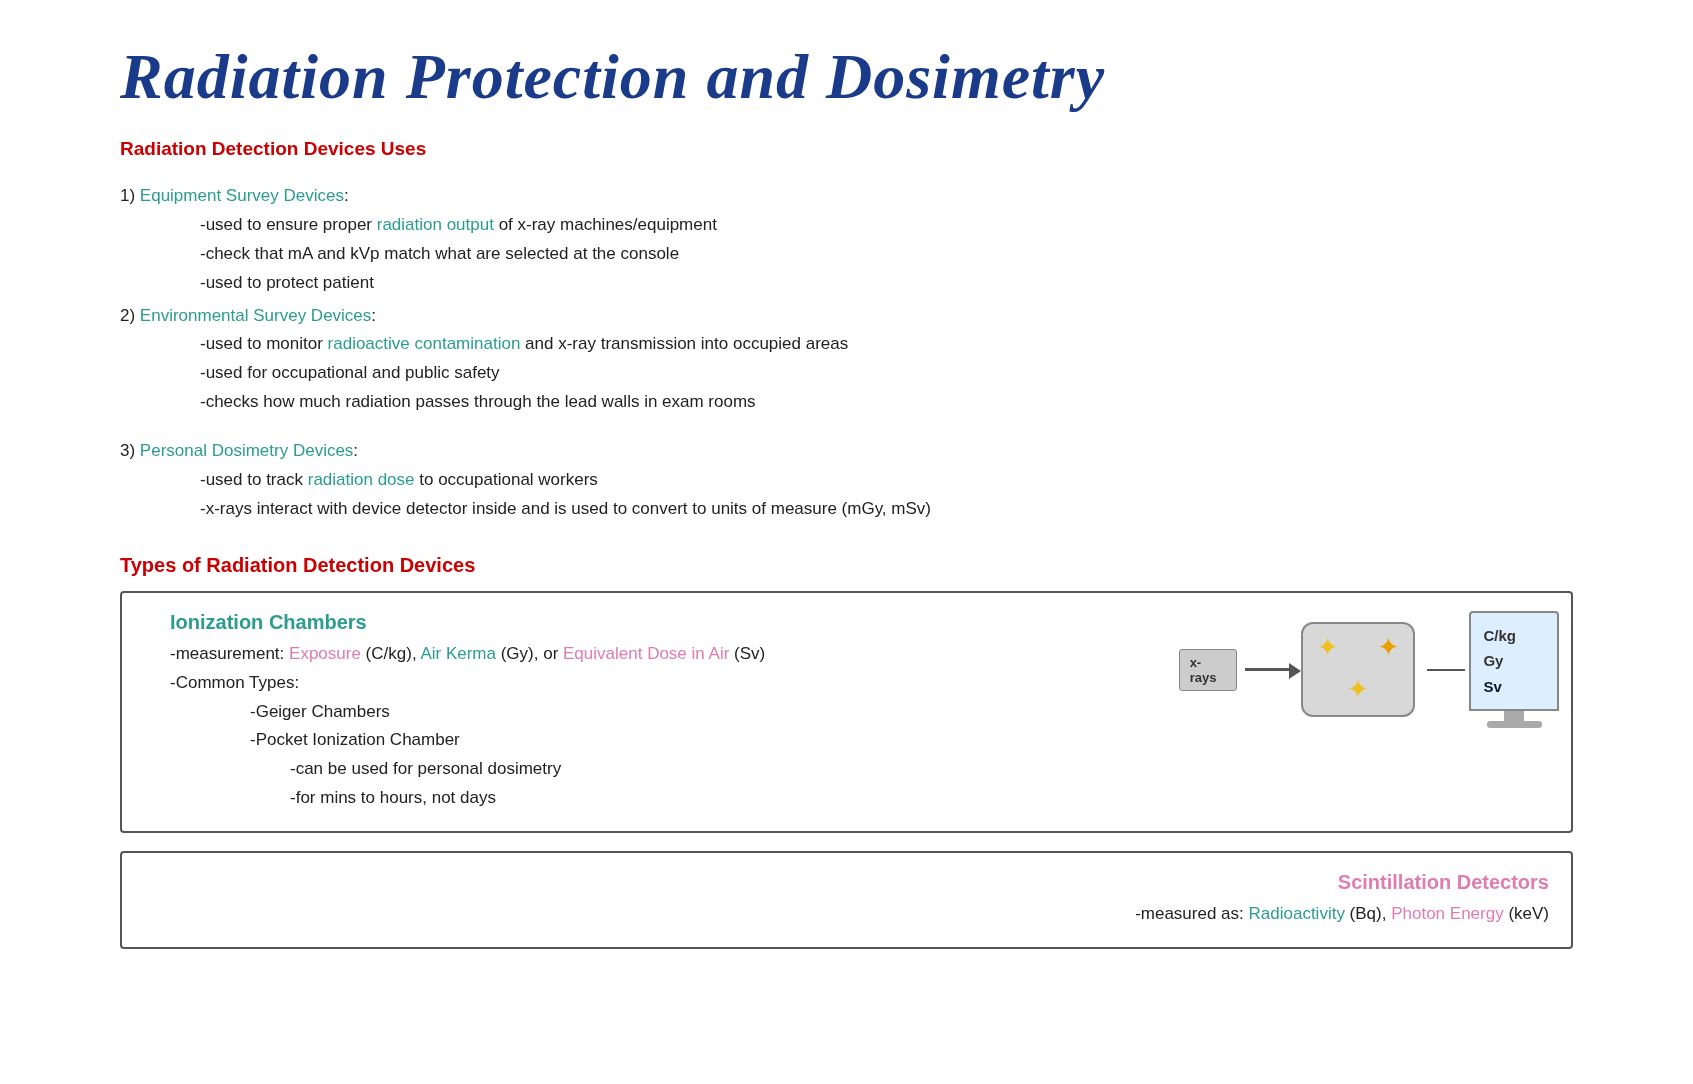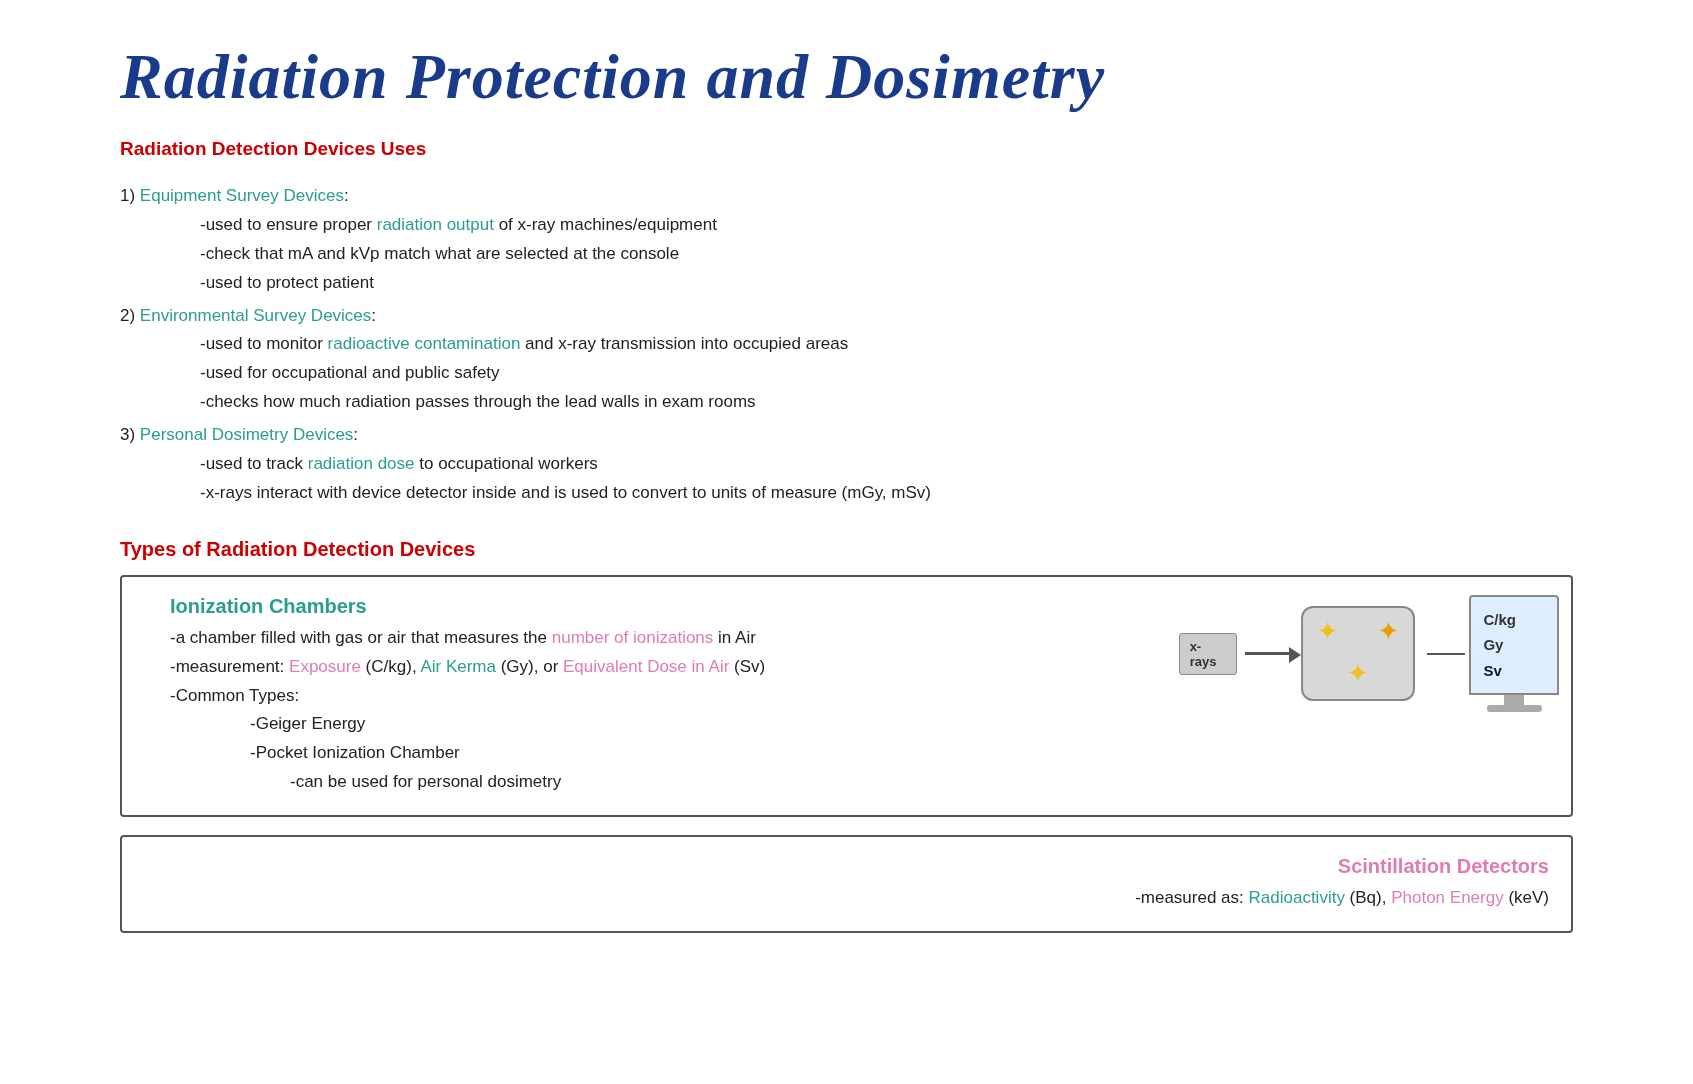--- a/index.html
+++ b/index.html
@@ -175,37 +175,37 @@
 <div class="line indent1">-check that mA and kVp match what are selected at the console</div>
 <div class="line indent1">-used to protect patient</div>
 
 <div class="line" style="margin-top:4px;">
   <span>2) </span><span class="teal-text">Environmental Survey Devices</span><span>:</span>
 </div>
 <div class="line indent1">-used to monitor <span class="green-highlight">radioactive contamination</span> and x-ray transmission into occupied areas</div>
 <div class="line indent1">-used for occupational and public safety</div>
 <div class="line indent1">-checks how much radiation passes through the lead walls in exam rooms</div>
 
-<div class="line" style="margin-top:4px;">
+<div class="line" style="margin-top:20px;">
   <span>3) </span><span class="teal-text">Personal Dosimetry Devices</span><span>:</span>
 </div>
 <div class="line indent1">-used to track <span class="green-highlight">radiation dose</span> to occupational workers</div>
 <div class="line indent1">-x-rays interact with device detector inside and is used to convert to units of measure (mGy, mSv)</div>
 
 <div class="subsection-heading">Types of Radiation Detection Devices</div>
 
 <div class="detection-box">
   <div class="detection-box-content">
     <div class="box-heading">Ionization Chambers</div>
-    <div class="line">-a chamber filled with gas or air that measures the <span class="pink-text">number of ionizations</span> in Air</div>
     <div class="line">-measurement: <span class="pink-text">Exposure</span> (C/kg), <span class="teal-text">Air Kerma</span> (Gy), or <span class="pink-text">Equivalent Dose in Air</span> (Sv)</div>
     <div class="line">-Common Types:</div>
-    <div class="line indent1">-Geiger Energy</div>
+    <div class="line indent1">-Geiger Chambers</div>
     <div class="line indent1">-Pocket Ionization Chamber</div>
     <div class="line indent2">-can be used for personal dosimetry</div>
+    <div class="line indent2">-for mins to hours, not days</div>
   </div>
 
   <div class="diagram-area">
     <div class="ionization-diagram">
 
       <div class="xray-box">x-rays</div>
 
       <div class="arrow-right" style="margin: 0 8px;"></div>
 
       <div class="cylinder-body" style="width:120px; height:95px; border-radius:12px; background:#d8d8d8; border:2.5px solid #888; position:relative; display:inline-block; margin-right:8px;">

